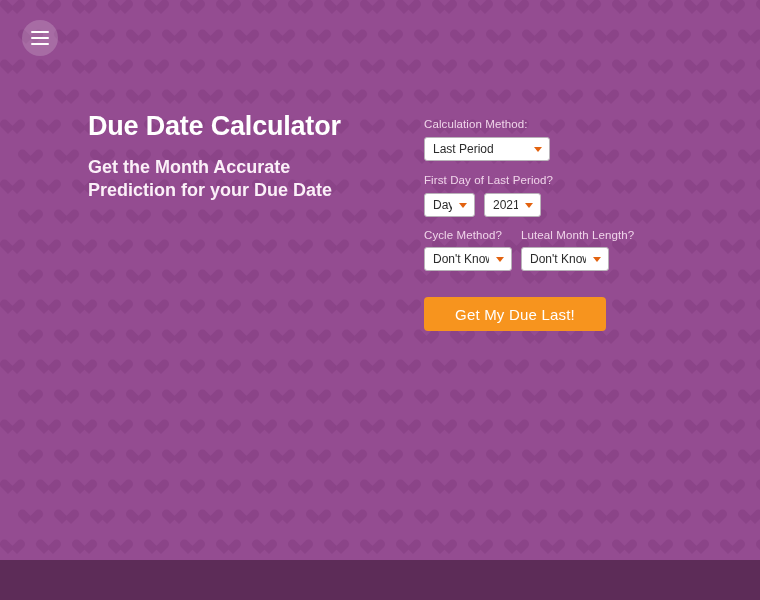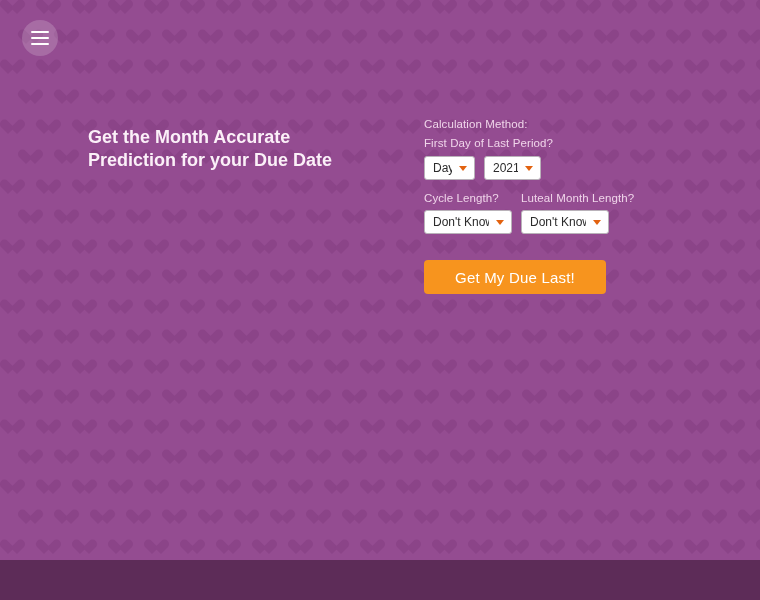--- a/index.html
+++ b/index.html
@@ -657,41 +657,48 @@
     </div>
 
   <button id="menu-button">
     <span class="bar"></span>
     <span class="bar"></span>
     <span class="bar"></span>
   </button>
 
 
   <div id="hero">
+    <h1 id="hero-title">Due Date Calculator</h1>
     <p id="hero-sub">Get the Month Accurate Prediction for your Due Date</p>
   </div>
 
   <div id="form">
 
     <label class="field-label">Calculation Method:</label>
+    <div class="row tight">
+      <span class="sel-wrap w-method">
+        <select class="sel"><option value="Last Period">Last Period</option></select>
+        <span class="caret"></span>
+      </span>
+    </div>
 
     <label class="field-label">First Day of Last Period?</label>
     <div class="row">
       <span class="sel-wrap w-day">
         <select class="sel"><option value="Day">Day</option></select>
         <span class="caret"></span>
       </span>
       <span class="sel-wrap w-year">
         <select class="sel"><option value="2021">2021</option></select>
         <span class="caret"></span>
       </span>
     </div>
 
     <div class="label-row">
-      <label class="field-label" style="width:88px">Cycle Length?</label>
+      <label class="field-label" style="width:88px">Cycle Method?</label>
       <label class="field-label">Luteal Month Length?</label>
     </div>
     <div class="row">
       <span class="sel-wrap w-know">
         <select class="sel"><option value="Don't Know">Don't Know</option></select>
         <span class="caret"></span>
       </span>
       <span class="sel-wrap w-know">
         <select class="sel"><option value="Don't Know">Don't Know</option></select>
         <span class="caret"></span>

